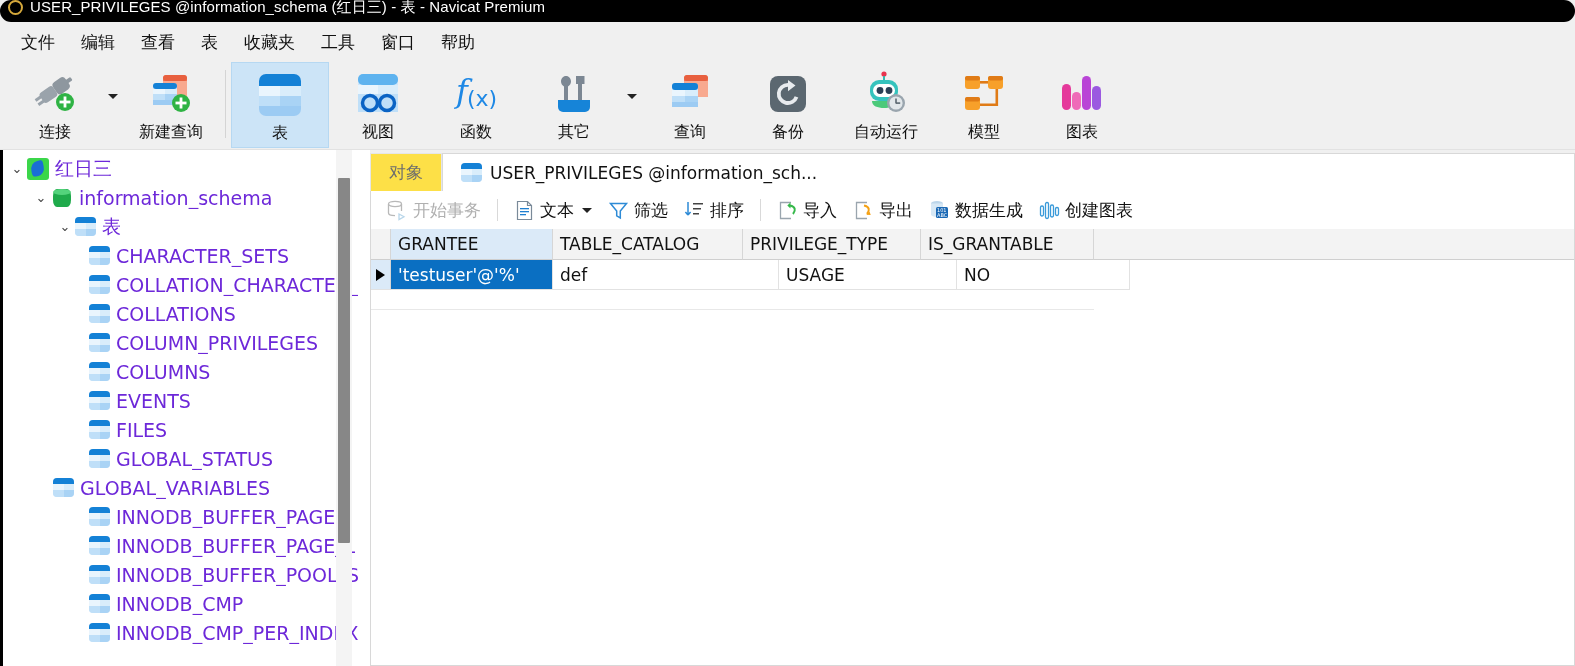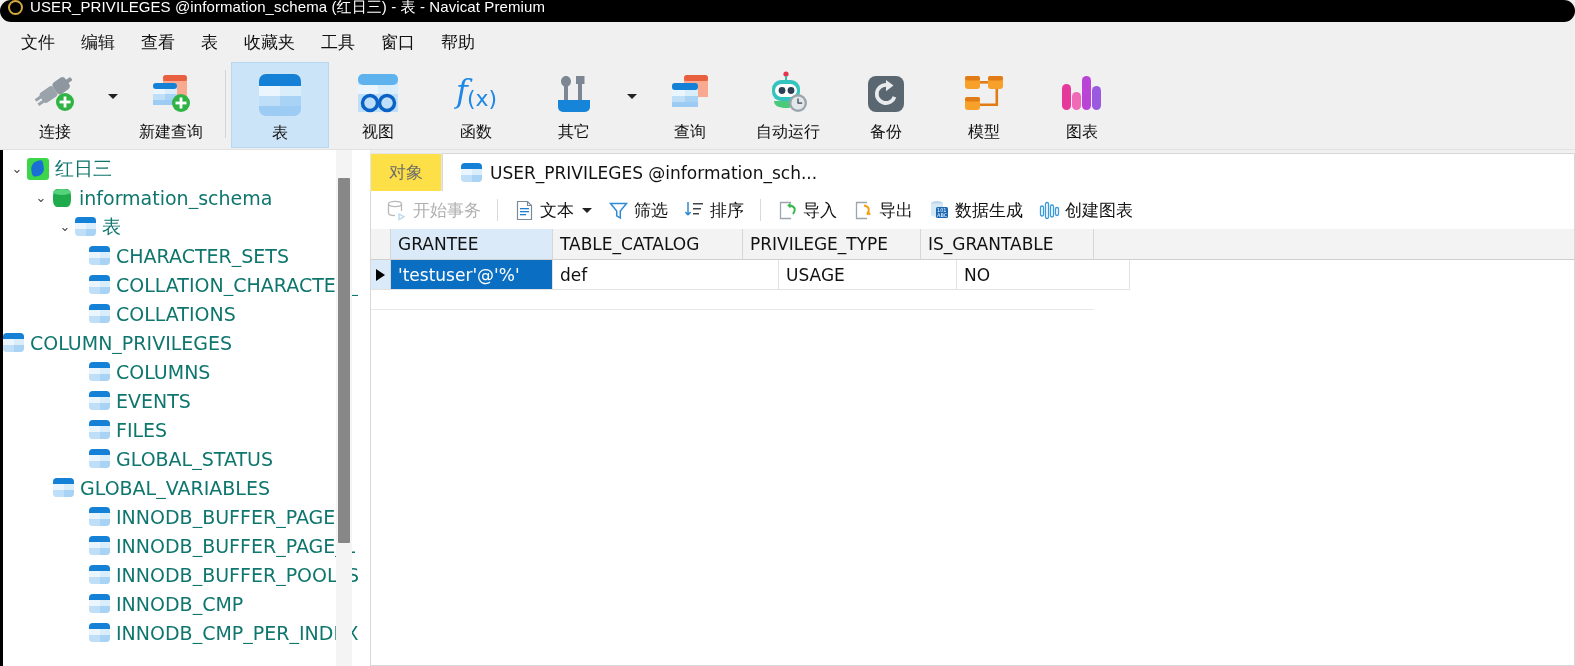--- a/index.html
+++ b/index.html
@@ -82,21 +82,21 @@
   .tree { padding-top: 4px; }
   .tnode {
     display: flex; align-items: center; height: 29px; white-space: nowrap;
     cursor: default; padding-right: 4px;
   }
   .twist {
     width: 20px; text-align: center; font-size: 13px; color: #444;
     flex: 0 0 20px; line-height: 1;
   }
   .tlabel {
-    font-size: 19px; color: #0f766e; font-family: "DejaVu Sans", sans-serif;
+    font-size: 19px; color: #6d28d9; font-family: "DejaVu Sans", sans-serif;
     margin-left: 6px; overflow: hidden;
   }
   .tlabel.cjk { font-size: 19px; }
   .sb-scroll {
     position: absolute; right: 18px; top: 0; width: 16px; height: 516px;
     background: #f4f4f4;
   }
   .sb-thumb {
     position: absolute; left: 2px; top: 28px; width: 12px; height: 365px;
     background: #878787; border-radius: 1px;
@@ -346,49 +346,49 @@
           <rect x="19" y="26" width="13" height="6" fill="#a9d3f5"></rect>
           <rect x="6" y="32" width="26" height="5" fill="#9ccbf3"></rect>
         </svg>
       </div>
       <div class="rb-label">查询</div>
     </div>
 
     <div class="rb-btn">
       <div class="rb-ico">
         <svg width="48" height="48" viewBox="0 0 48 48">
+          <rect x="6" y="6" width="36" height="36" rx="8" fill="#5b6770"></rect>
+          <path d="M24 13a11 11 0 1 0 10.3 14.5l-3.6-1.3A7.2 7.2 0 1 1 24 16.7v4.5l7.5-5.6L24 10z" fill="#e8ebee"></path>
+        </svg>
+      </div>
+      <div class="rb-label">备份</div>
+    </div>
+
+    <div class="rb-btn">
+      <div class="rb-ico">
+        <svg width="48" height="48" viewBox="0 0 48 48">
           <circle cx="22" cy="4" r="2.6" fill="#e8344e"></circle>
           <rect x="21" y="6" width="2" height="4" fill="#35b8b0"></rect>
           <rect x="8" y="10" width="28" height="21" rx="9" fill="#35c3bd"></rect>
           <rect x="11" y="14" width="22" height="13" rx="6.5" fill="#ffffff"></rect>
           <circle cx="18" cy="20.5" r="3.4" fill="#2b3f55"></circle>
           <circle cx="27" cy="20.5" r="3.4" fill="#2b3f55"></circle>
           <path d="M10 31h24c0 5-5.5 7-12 7s-12-2-12-7z" fill="#4cc97a"></path>
           <circle cx="34" cy="33" r="9" fill="#9aa5ae"></circle>
           <circle cx="34" cy="33" r="6.6" fill="#e2e7ea"></circle>
           <rect x="33.2" y="28.5" width="1.6" height="5" fill="#5b6770"></rect>
           <rect x="34" y="32.3" width="4.2" height="1.6" fill="#5b6770"></rect>
         </svg>
       </div>
       <div class="rb-label">自动运行</div>
     </div>
 
     <div class="rb-btn">
       <div class="rb-ico">
         <svg width="48" height="48" viewBox="0 0 48 48">
-          <rect x="6" y="6" width="36" height="36" rx="8" fill="#5b6770"></rect>
-          <path d="M24 13a11 11 0 1 0 10.3 14.5l-3.6-1.3A7.2 7.2 0 1 1 24 16.7v4.5l7.5-5.6L24 10z" fill="#e8ebee"></path>
-        </svg>
-      </div>
-      <div class="rb-label">备份</div>
-    </div>
-
-    <div class="rb-btn">
-      <div class="rb-ico">
-        <svg width="48" height="48" viewBox="0 0 48 48">
           <rect x="5" y="6" width="15" height="13" rx="3" fill="#f7a02a"></rect>
           <rect x="5" y="6" width="15" height="4.5" rx="2" fill="#e07b16"></rect>
           <rect x="28" y="6" width="15" height="13" rx="3" fill="#f7a02a"></rect>
           <rect x="28" y="6" width="15" height="4.5" rx="2" fill="#e07b16"></rect>
           <rect x="5" y="27" width="15" height="13" rx="3" fill="#f7a02a"></rect>
           <rect x="5" y="27" width="15" height="4.5" rx="2" fill="#e07b16"></rect>
           <rect x="20" y="11" width="8" height="2.6" fill="#e07b16"></rect>
           <path d="M35.5 19v14.5H20v2.6h18.1V19z" fill="#e07b16"></path>
         </svg>
       </div>
@@ -462,21 +462,21 @@
       <div class="tnode" style="padding-left:86px">
         <span class="ico-tbl">
             <i class="h"></i>
             <i class="a"></i>
             <i class="b"></i>
             <i class="c"></i>
             <i class="d"></i>
           </span>
         <span class="tlabel">COLLATIONS</span>
       </div>
-      <div class="tnode" style="">
+      <div class="tnode" style="padding-left:86px">
         <span class="ico-tbl">
             <i class="h"></i>
             <i class="a"></i>
             <i class="b"></i>
             <i class="c"></i>
             <i class="d"></i>
           </span>
         <span class="tlabel">COLUMN_PRIVILEGES</span>
       </div>
       <div class="tnode" style="padding-left:86px">

